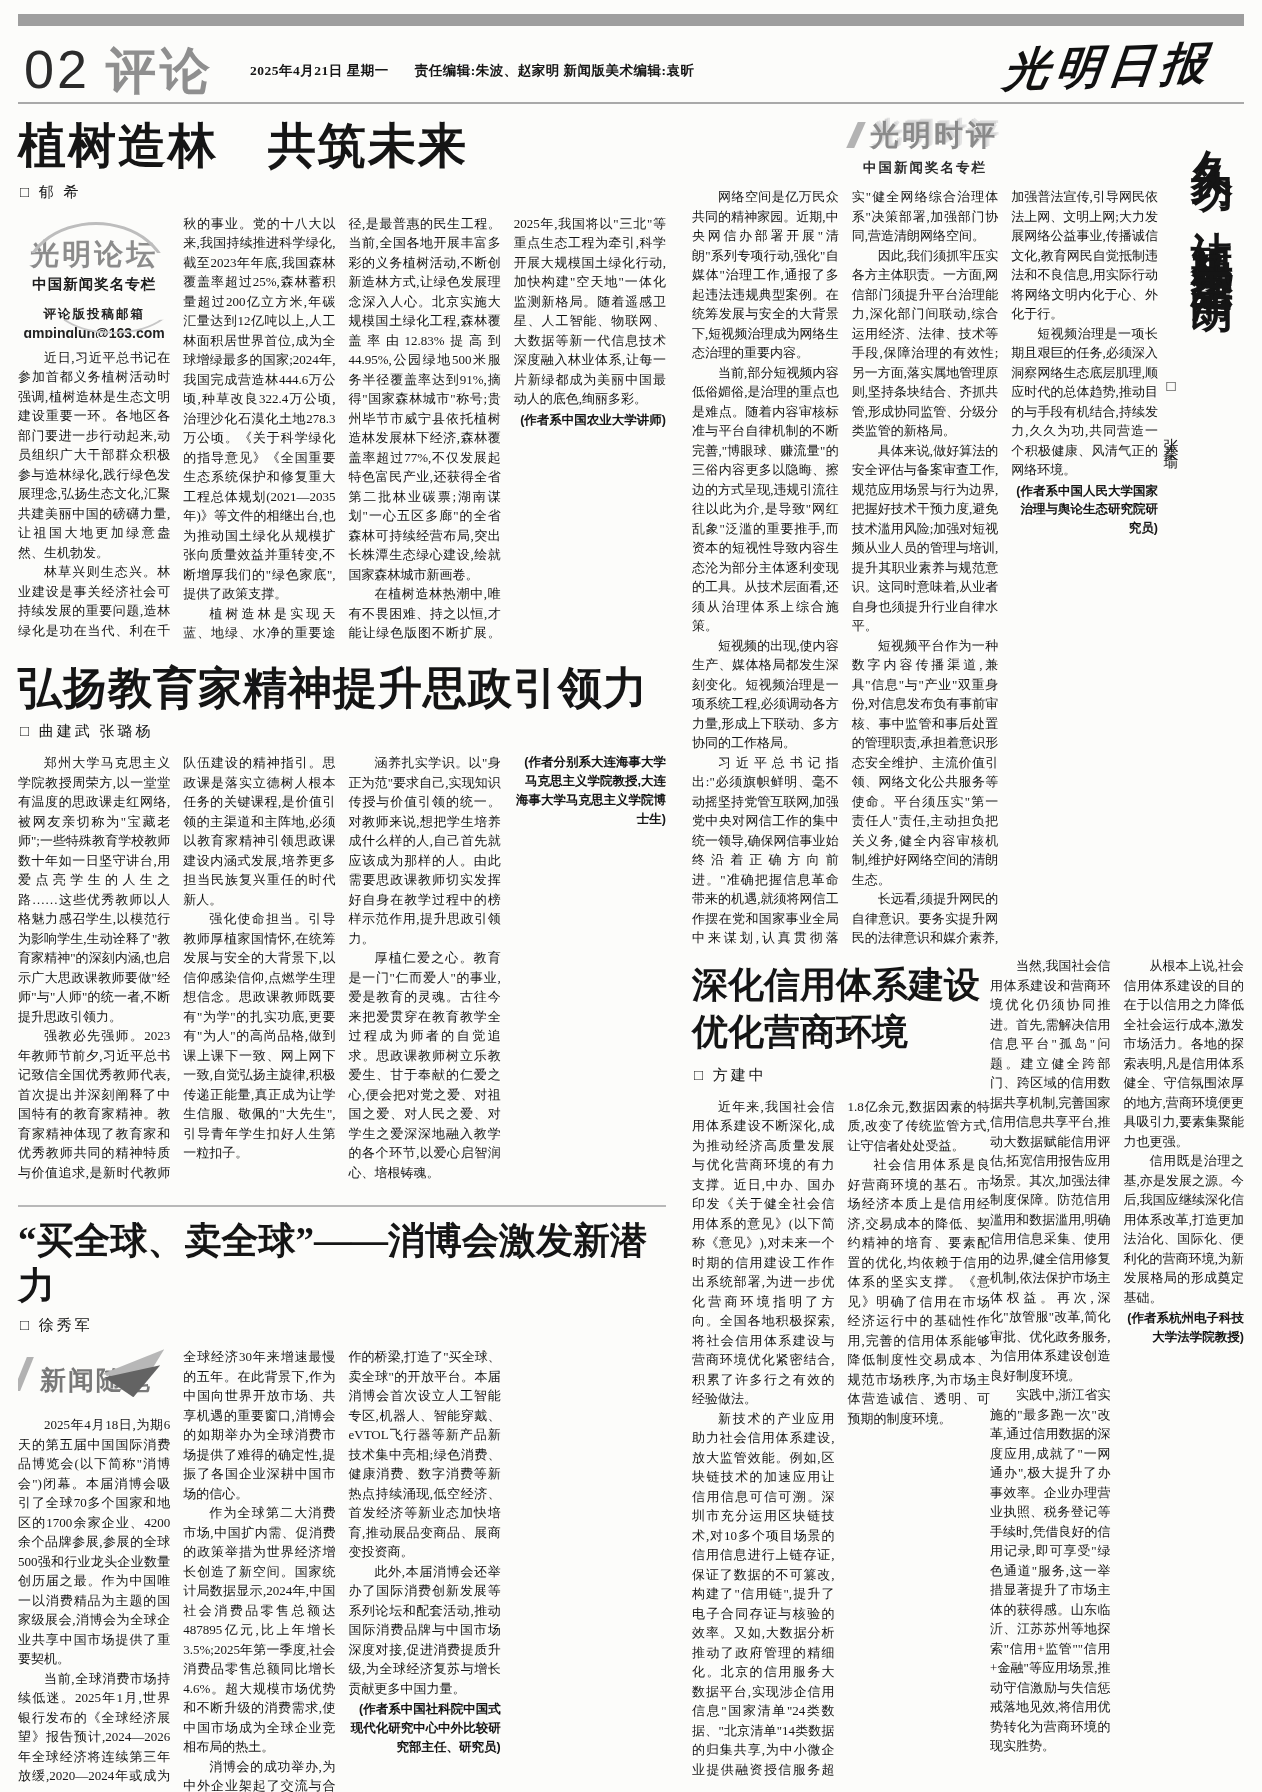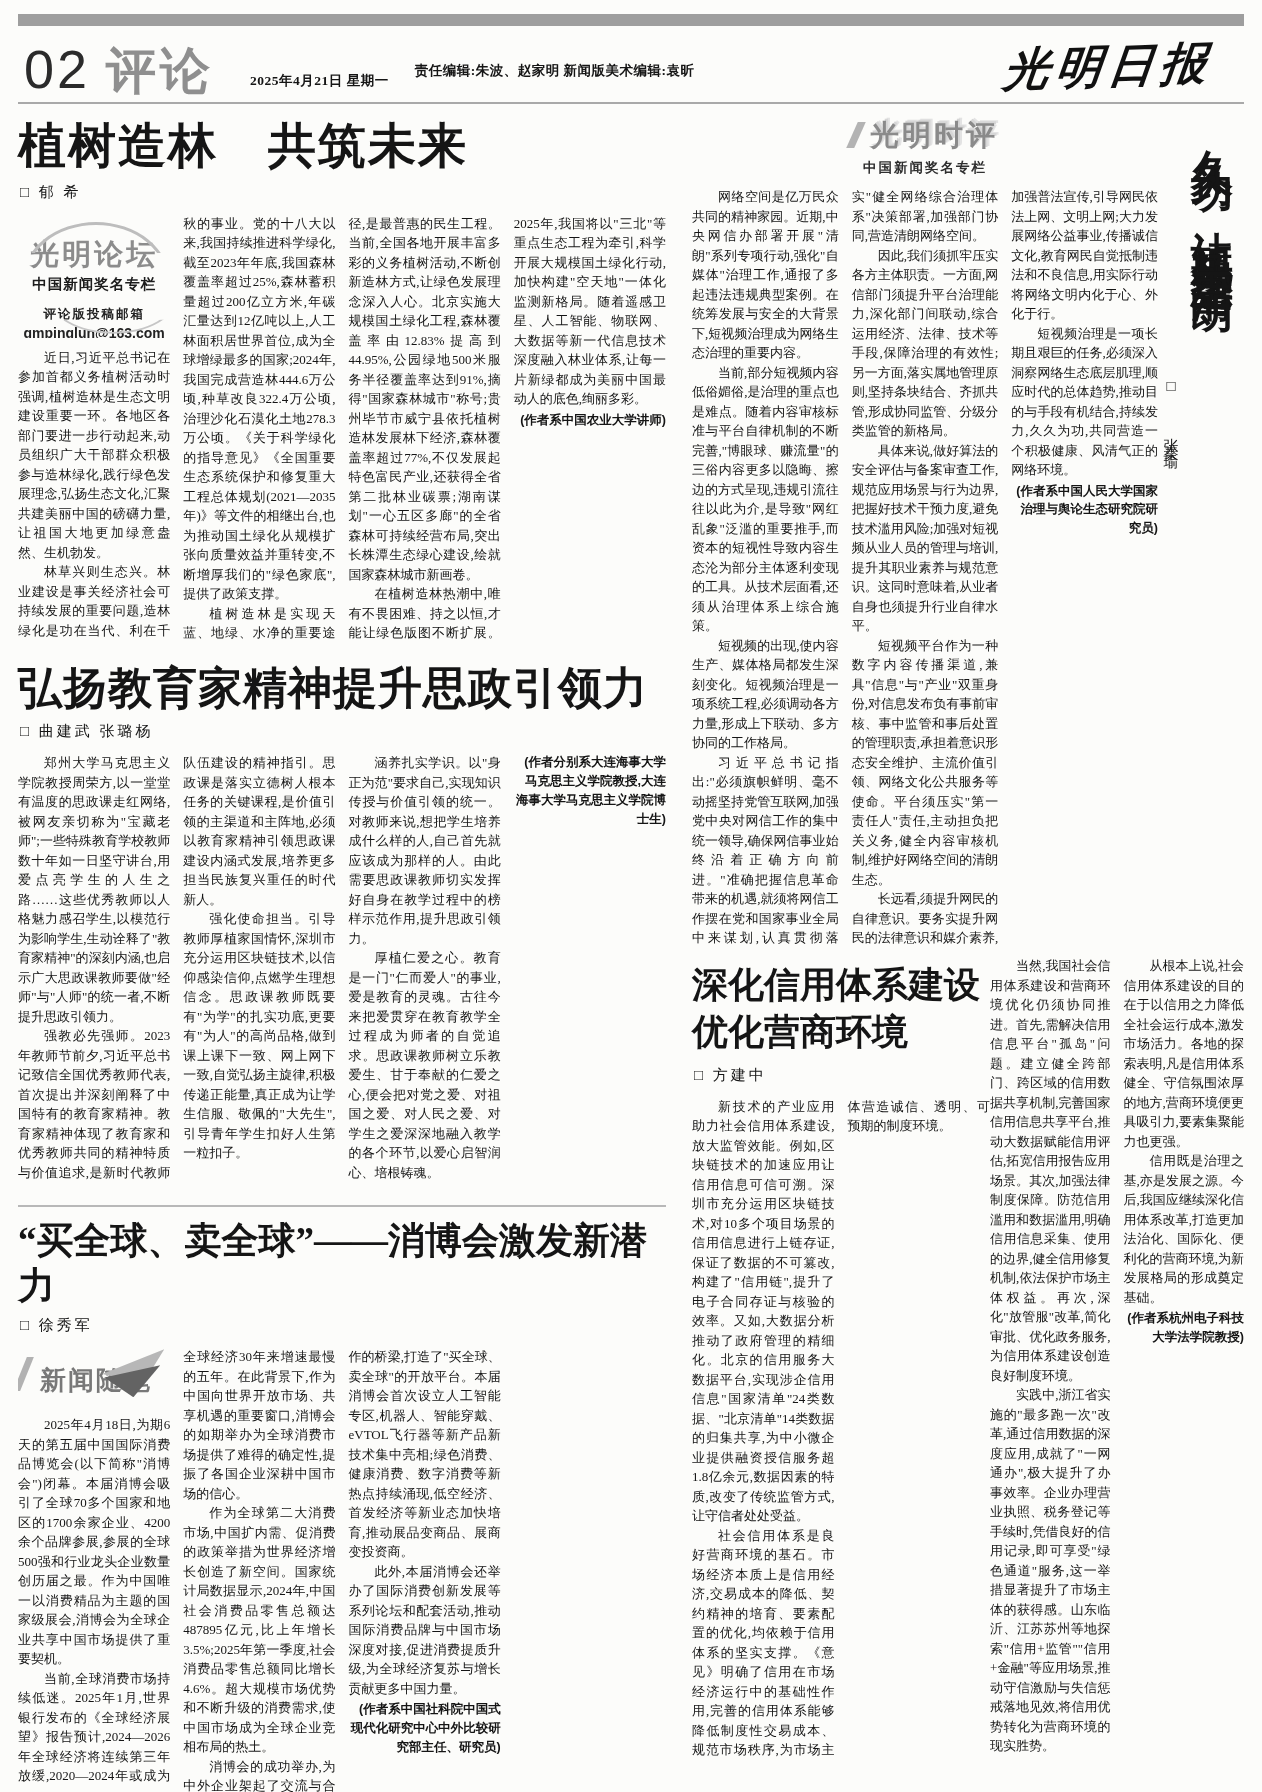--- a/index.html
+++ b/index.html
@@ -8,21 +8,21 @@
   .page { width:1262px; height:1792px; margin:0 auto; background:#fcfcfa;
           padding:14px 18px 10px; overflow:hidden; position:relative; }
 
   
   .topbar { height:12px; background:#9e9e9e; }
   .mast { display:flex; align-items:flex-end; padding:10px 6px 8px; }
   .pagenum { font-family:"Liberation Sans",sans-serif; font-weight:400; font-size:54px;
              line-height:.9; color:#2b2b2b; letter-spacing:3px; }
   .secname { font-family:"Liberation Sans",sans-serif; font-weight:900; font-size:50px;
              line-height:.9; color:#8f8f8f; margin-left:16px; letter-spacing:4px; }
-  .dateline { font-size:13.5px; font-weight:bold; margin-left:36px; margin-bottom:4px; letter-spacing:.5px; }
+  .dateline { font-size:13.5px; font-weight:bold; margin-left:36px; margin-bottom:14px; letter-spacing:.5px; }
   .editors  { font-size:13.5px; font-weight:bold; margin-left:26px; margin-bottom:14px; letter-spacing:.5px; }
   .logo { margin-left:auto; margin-right:26px; margin-bottom:-4px; font-size:46px; font-weight:bold;
           font-style:italic; transform:skewX(-8deg) rotate(-2deg); letter-spacing:6px; color:#111; }
   .mastrule { height:2px; background:#a9a9a9; margin-bottom:12px; }
 
   
   .content { display:flex; gap:26px; }
   .leftcol  { width:648px; flex:none; }
   .rightcol { flex:1; min-width:0; }
 
@@ -136,21 +136,21 @@
         </div>
       </article>
 
       <article class="a2">
         <h2>弘扬教育家精神提升思政引领力</h2>
         <div class="byline">□ 曲建武  张璐杨</div>
         <div class="body-cols">
           <div>
               <p>郑州大学马克思主义学院教授周荣方,以一堂堂有温度的思政课走红网络,被网友亲切称为"宝藏老师";一些特殊教育学校教师数十年如一日坚守讲台,用爱点亮学生的人生之路……这些优秀教师以人格魅力感召学生,以模范行为影响学生,生动诠释了"教育家精神"的深刻内涵,也启示广大思政课教师要做"经师"与"人师"的统一者,不断提升思政引领力。</p>
               <p>强教必先强师。2023年教师节前夕,习近平总书记致信全国优秀教师代表,首次提出并深刻阐释了中国特有的教育家精神。教育家精神体现了教育家和优秀教师共同的精神特质与价值追求,是新时代教师队伍建设的精神指引。思政课是落实立德树人根本任务的关键课程,是价值引领的主渠道和主阵地,必须以教育家精神引领思政课建设内涵式发展,培养更多担当民族复兴重任的时代新人。</p>
-              <p>强化使命担当。引导教师厚植家国情怀,深圳市充分运用区块链技术,以信仰感染信仰,点燃学生理想信念。思政课教师既要有"为学"的扎实功底,更要有"为人"的高尚品格,做到课上课下一致、网上网下一致,自觉弘扬主旋律,积极传递正能量,真正成为让学生信服、敬佩的"大先生",引导青年学生扣好人生第一粒扣子。</p>
+              <p>强化使命担当。引导教师厚植家国情怀,在统筹发展与安全的大背景下,以信仰感染信仰,点燃学生理想信念。思政课教师既要有"为学"的扎实功底,更要有"为人"的高尚品格,做到课上课下一致、网上网下一致,自觉弘扬主旋律,积极传递正能量,真正成为让学生信服、敬佩的"大先生",引导青年学生扣好人生第一粒扣子。</p>
               <p>涵养扎实学识。以"身正为范"要求自己,实现知识传授与价值引领的统一。对教师来说,想把学生培养成什么样的人,自己首先就应该成为那样的人。由此需要思政课教师切实发挥好自身在教学过程中的榜样示范作用,提升思政引领力。</p>
               <p>厚植仁爱之心。教育是一门"仁而爱人"的事业,爱是教育的灵魂。古往今来把爱贯穿在教育教学全过程成为师者的自觉追求。思政课教师树立乐教爱生、甘于奉献的仁爱之心,便会把对党之爱、对祖国之爱、对人民之爱、对学生之爱深深地融入教学的各个环节,以爱心启智润心、培根铸魂。</p>
             </div>
           <p class="attr">(作者分别系大连海事大学马克思主义学院教授,大连海事大学马克思主义学院博士生)</p>
         </div>
       </article>
 
       <div class="sect-divider"></div>
 
       <article class="a3">
@@ -207,20 +207,21 @@
         </div>
       </article>
 
       <article class="b2">
         <div class="b2-left">
           <h2>深化信用体系建设
 优化营商环境</h2>
           <div class="byline">□ 方建中</div>
           <div class="b2-leftcols body-cols">
             <div>
+                <p>近年来,我国社会信用体系建设不断深化,成为推动经济高质量发展与优化营商环境的有力支撑。近日,中办、国办印发《关于健全社会信用体系的意见》(以下简称《意见》),对未来一个时期的信用建设工作作出系统部署,为进一步优化营商环境指明了方向。全国各地积极探索,将社会信用体系建设与营商环境优化紧密结合,积累了许多行之有效的经验做法。</p>
                 <p>新技术的产业应用助力社会信用体系建设,放大监管效能。例如,区块链技术的加速应用让信用信息可信可溯。深圳市充分运用区块链技术,对10多个项目场景的信用信息进行上链存证,保证了数据的不可篡改,构建了"信用链",提升了电子合同存证与核验的效率。又如,大数据分析推动了政府管理的精细化。北京的信用服务大数据平台,实现涉企信用信息"国家清单"24类数据、"北京清单"14类数据的归集共享,为中小微企业提供融资授信服务超1.8亿余元,数据因素的特质,改变了传统监管方式,让守信者处处受益。</p>
                 <p>社会信用体系是良好营商环境的基石。市场经济本质上是信用经济,交易成本的降低、契约精神的培育、要素配置的优化,均依赖于信用体系的坚实支撑。《意见》明确了信用在市场经济运行中的基础性作用,完善的信用体系能够降低制度性交易成本、规范市场秩序,为市场主体营造诚信、透明、可预期的制度环境。</p>
               </div>
           </div>
         </div>
         <div class="b2-right body-cols">
           <div>
               <p>当然,我国社会信用体系建设和营商环境优化仍须协同推进。首先,需解决信用信息平台"孤岛"问题。建立健全跨部门、跨区域的信用数据共享机制,完善国家信用信息共享平台,推动大数据赋能信用评估,拓宽信用报告应用场景。其次,加强法律制度保障。防范信用滥用和数据滥用,明确信用信息采集、使用的边界,健全信用修复机制,依法保护市场主体权益。再次,深化"放管服"改革,简化审批、优化政务服务,为信用体系建设创造良好制度环境。</p>
               <p>实践中,浙江省实施的"最多跑一次"改革,通过信用数据的深度应用,成就了"一网通办",极大提升了办事效率。企业办理营业执照、税务登记等手续时,凭借良好的信用记录,即可享受"绿色通道"服务,这一举措显著提升了市场主体的获得感。山东临沂、江苏苏州等地探索"信用+监管""信用+金融"等应用场景,推动守信激励与失信惩戒落地见效,将信用优势转化为营商环境的现实胜势。</p>
               <p>从根本上说,社会信用体系建设的目的在于以信用之力降低全社会运行成本,激发市场活力。各地的探索表明,凡是信用体系健全、守信氛围浓厚的地方,营商环境便更具吸引力,要素集聚能力也更强。</p>

